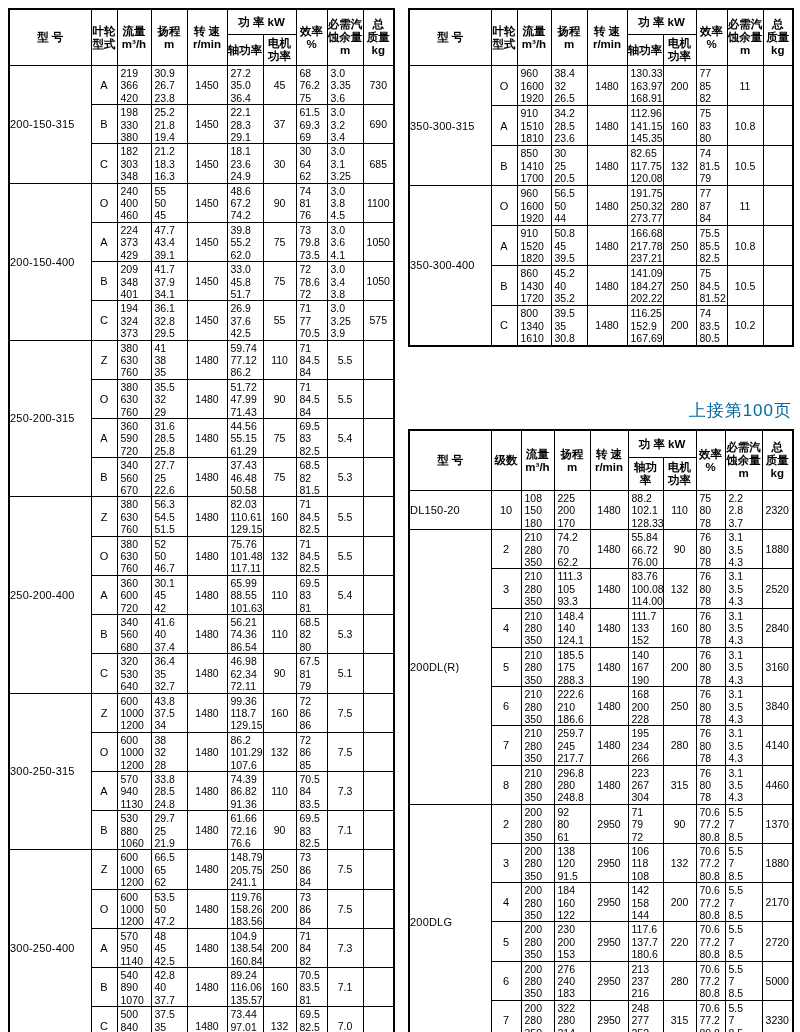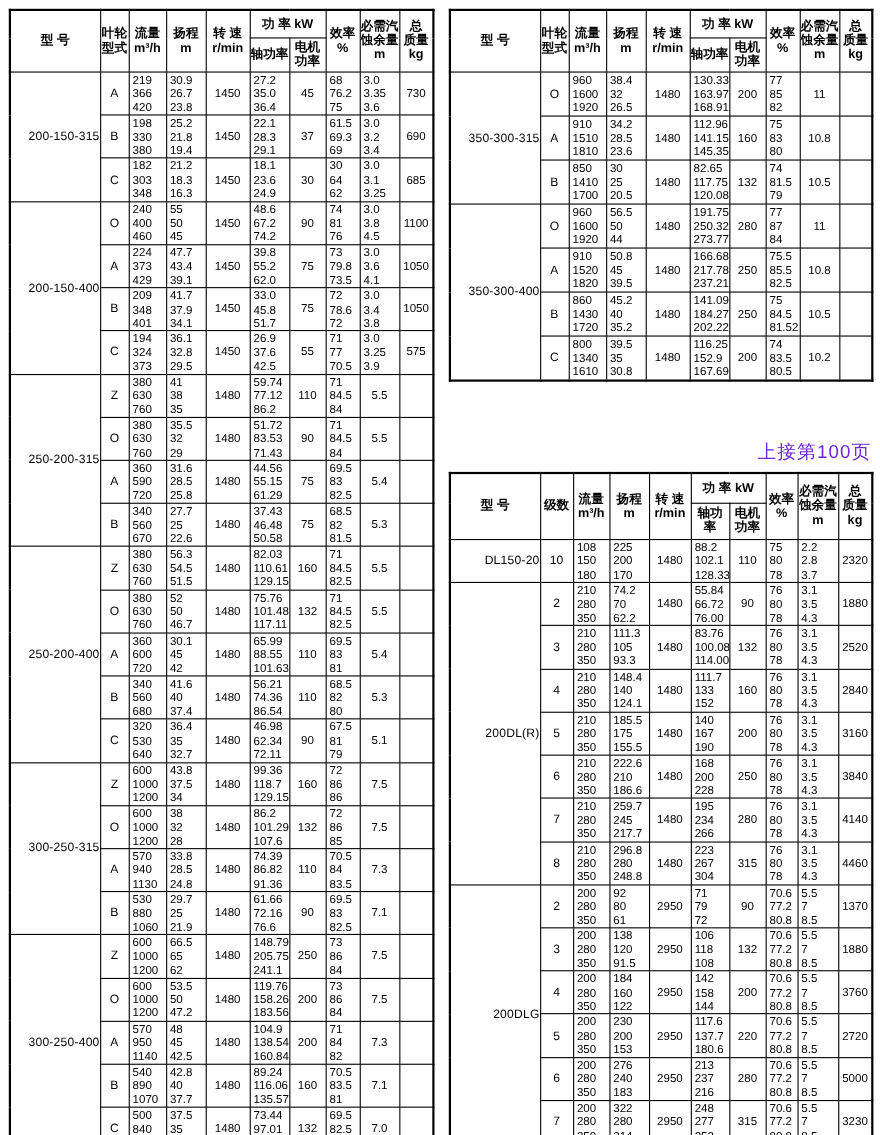--- a/index.html
+++ b/index.html
@@ -7,21 +7,21 @@
     width:800px;height:1032px;position:relative;background:#ffffff;
     font-family:"Liberation Sans","DejaVu Sans",sans-serif;color:#000;
     -webkit-font-smoothing:antialiased;
   }
   .tbl-wrap{position:absolute;}
   .tbl-wrap.left{left:8px;top:8px;width:385px;}
   .tbl-wrap.rt{left:408px;top:8px;width:384px;}
   .tbl-wrap.rb{left:408px;top:429px;width:384px;}
   .note{
     position:absolute;top:399px;right:8px;width:384px;text-align:right;
-    font-size:17px;letter-spacing:1px;color:#6d28d9;
+    font-size:17px;letter-spacing:1px;color:#0369a1;
   }
   table{
     border-collapse:collapse;table-layout:fixed;width:100%;
     border:2px solid #000;
   }
   th,td{
     border:1px solid #000;padding:0;margin:0;vertical-align:middle;
     overflow:hidden;
   }
   thead th{
@@ -29,21 +29,21 @@
     white-space:pre-line;line-height:13px;
   }
   thead tr.hr1 th{height:24px;}
   thead tr.hr2 th{height:30px;}
   .t-rb thead tr.hr1 th{height:26px;}
   .t-rb thead tr.hr2 th{height:32px;}
   tbody tr{height:38.5px;}
   .t-rt tbody tr{height:40px;}
   .t-rb tbody tr{height:38.4px;}
   td{font-size:10.5px;}
-  td.model-cell{font-size:11px;text-align:right;letter-spacing:0.2px;}
+  td.model-cell{font-size:11px;text-align:left;letter-spacing:0.2px;}
   td.type-cell{font-size:11px;text-align:center;}
   td.single{text-align:center;}
   td.multi div{
     white-space:pre-line;line-height:12.4px;text-align:left;
     padding-left:3px;padding-top:1px;
   }
 </style>
 </head>
 <body>
 
@@ -344,21 +344,21 @@
 760</div>
           </td>
           <td class="multi">
             <div>35.5
 32
 29</div>
           </td>
           <td class="single">1480</td>
           <td class="multi">
             <div>51.72
-83.53
+47.99
 71.43</div>
           </td>
           <td class="single">90</td>
           <td class="multi">
             <div>71
 84.5
 84</div>
           </td>
           <td class="single">5.5</td>
           <td class="single"></td>
@@ -1211,21 +1211,21 @@
         <tr>
           <td class="type-cell">5</td>
           <td class="multi">
             <div>210
 280
 350</div>
           </td>
           <td class="multi">
             <div>185.5
 175
-155.5</div>
+288.3</div>
           </td>
           <td class="single">1480</td>
           <td class="multi">
             <div>140
 167
 190</div>
           </td>
           <td class="single">200</td>
           <td class="multi">
             <div>76
@@ -1417,21 +1417,21 @@
           <td class="multi">
             <div>70.6
 77.2
 80.8</div>
           </td>
           <td class="multi">
             <div>5.5
 7
 8.5</div>
           </td>
-          <td class="single">3760</td>
+          <td class="single">2170</td>
         </tr>
         <tr>
           <td class="type-cell">5</td>
           <td class="multi">
             <div>200
 280
 350</div>
           </td>
           <td class="multi">
             <div>230

